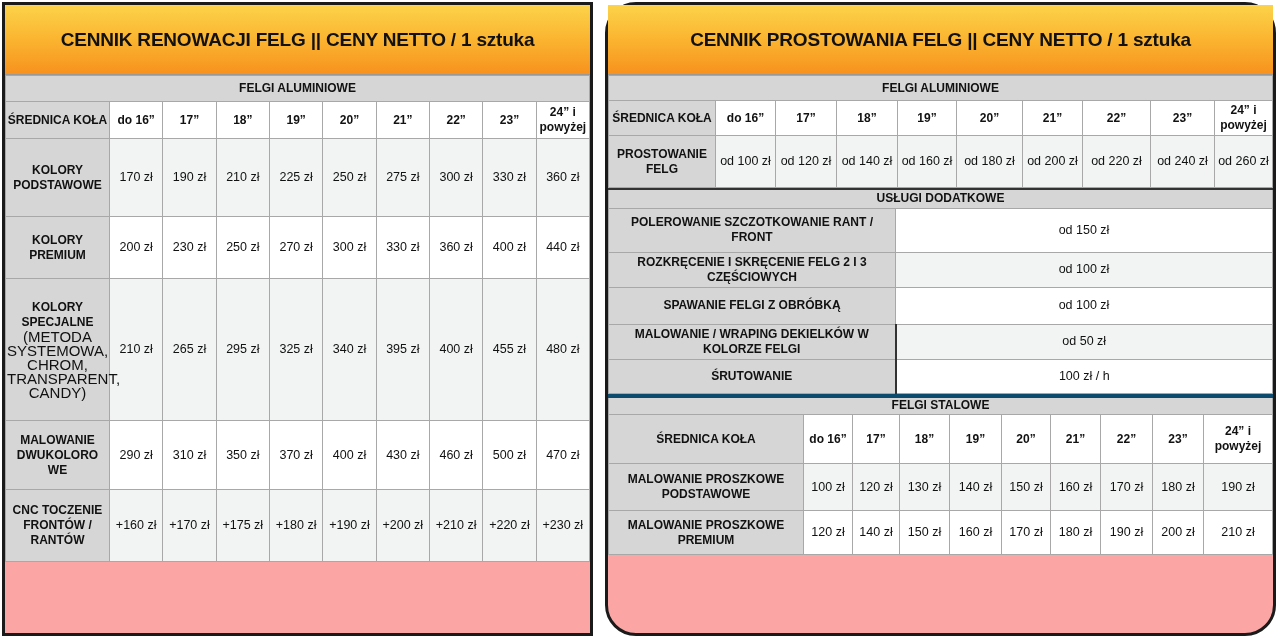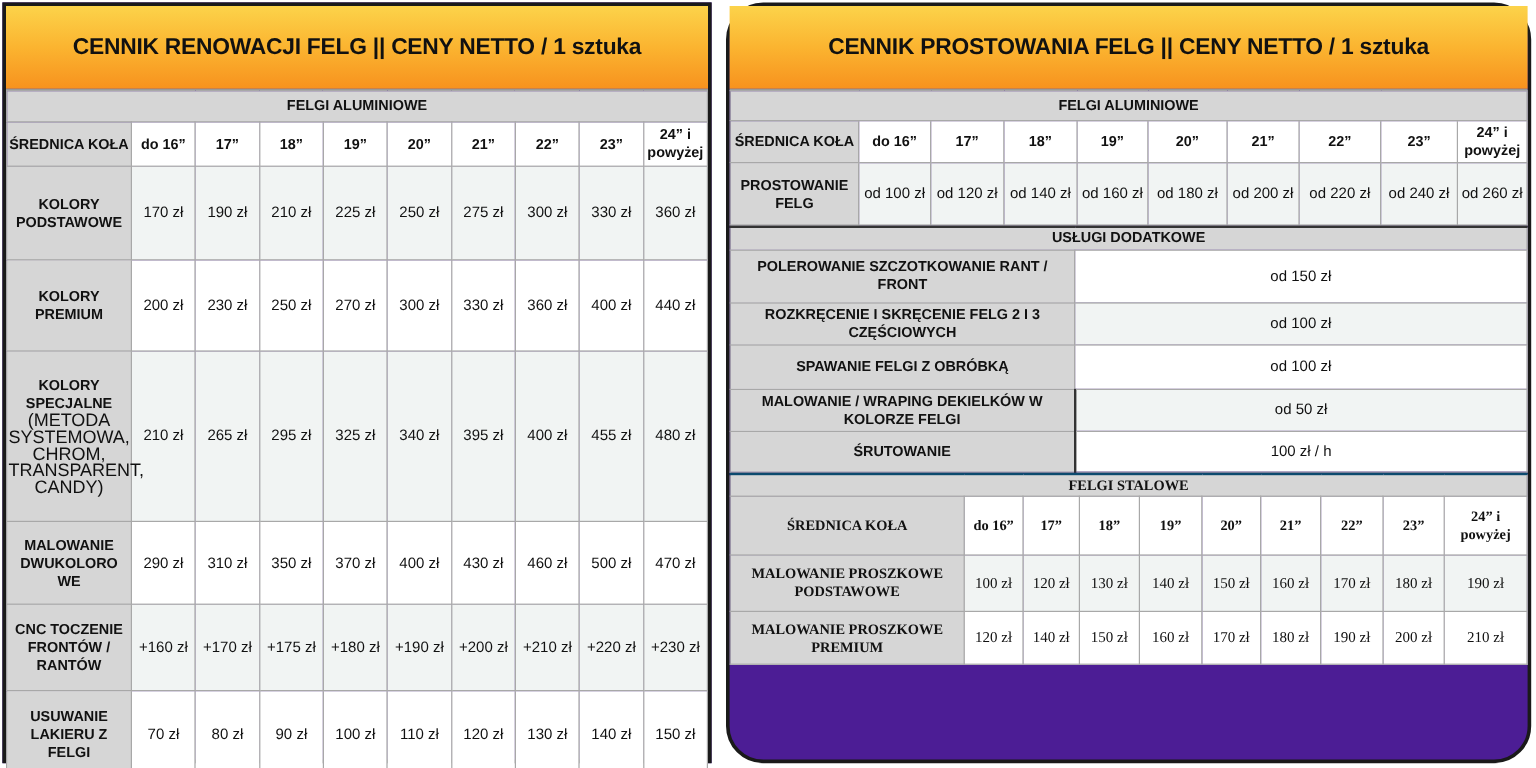--- a/index.html
+++ b/index.html
@@ -1,17 +1,17 @@
 <!DOCTYPE html>
 <html><head>
 <meta charset="utf-8">
 <style>
   * { box-sizing: border-box; margin: 0; padding: 0; }
   body { width: 1280px; height: 640px; background: #ffffff; font-family: "Liberation Sans", sans-serif; color: #111; position: relative; overflow: hidden; }
-  .panel { position: absolute; top: 2px; border: 3px solid #1a1a1a; background: #4c1d95; }
+  .panel { position: absolute; top: 2px; border: 3px solid #1a1a1a; background: #fca5a5; }
   #left { left: 2px; width: 591px; height: 634px; }
   #right { left: 605px; width: 671px; height: 634px; border-radius: 31px; }
   .title { height: 70px; background: linear-gradient(to bottom, #fcd34a 0%, #fbb430 50%, #f7921e 100%); display: flex; align-items: center; justify-content: center; font-weight: bold; font-size: 19px; letter-spacing: -0.2px; border-bottom: 1px solid #999; }
   table { border-collapse: collapse; width: 100%; table-layout: fixed; }
   td { border: 1px solid #a8a8a8; text-align: center; vertical-align: middle; font-size: 12.5px; line-height: 15px; padding: 0 1px; }
   .sec { background: #d6d6d6; font-weight: bold; font-size: 12px; text-align: center; }
   .lbl { background: #d6d6d6; font-weight: bold; font-size: 12px; line-height: 15px; }
   .hd { background: #fff; font-weight: bold; font-size: 12px; }
   .alt { background: #f1f4f3; }
   .wh { background: #ffffff; }
@@ -56,21 +56,21 @@
       <td>170 zł</td>
       <td>190 zł</td>
       <td>210 zł</td>
       <td>225 zł</td>
       <td>250 zł</td>
       <td>275 zł</td>
       <td>300 zł</td>
       <td>330 zł</td>
       <td>360 zł</td>
     </tr>
-    <tr style="height:76px" class="wh">
+    <tr style="height:62px" class="wh">
       <td class="lbl">KOLORY PREMIUM</td>
       <td>200 zł</td>
       <td>230 zł</td>
       <td>250 zł</td>
       <td>270 zł</td>
       <td>300 zł</td>
       <td>330 zł</td>
       <td>360 zł</td>
       <td>400 zł</td>
       <td>440 zł</td>
@@ -107,32 +107,20 @@
       <td>+160 zł</td>
       <td>+170 zł</td>
       <td>+175 zł</td>
       <td>+180 zł</td>
       <td>+190 zł</td>
       <td>+200 zł</td>
       <td>+210 zł</td>
       <td>+220 zł</td>
       <td>+230 zł</td>
     </tr>
-    <tr style="height:73px" class="wh">
-      <td class="lbl">USUWANIE LAKIERU Z FELGI</td>
-      <td>70 zł</td>
-      <td>80 zł</td>
-      <td>90 zł</td>
-      <td>100 zł</td>
-      <td>110 zł</td>
-      <td>120 zł</td>
-      <td>130 zł</td>
-      <td>140 zł</td>
-      <td>150 zł</td>
-    </tr>
   </tbody>
     </table>
 </div>
 
 <div class="panel" id="right">
   <div class="title">CENNIK PROSTOWANIA FELG  || CENY NETTO / 1 sztuka</div>
   <table>
     <colgroup>
         <col style="width:107px">
         <col style="width:60px">
@@ -199,21 +187,21 @@
     <tr style="height:35px" class="alt">
           <td class="lbl">MALOWANIE / WRAPING DEKIELKÓW W KOLORZE FELGI</td>
           <td style="border-left:2px solid #333;margin-left:44px;">od 50 zł</td>
         </tr>
     <tr style="height:34px" class="wh">
           <td class="lbl">ŚRUTOWANIE</td>
           <td style="border-left:2px solid #333;">100 zł / h</td>
         </tr>
   </tbody>
     </table>
-  <table style="border-top:2px solid #0c4a6e;font-family:Liberation Serif, serif;">
+  <table style="border-top:4px solid #0c4a6e;">
     <colgroup>
         <col style="width:195px">
         <col style="width:49px">
         <col style="width:47px">
         <col style="width:50px">
         <col style="width:52px">
         <col style="width:49px">
         <col style="width:50px">
         <col style="width:52px">
         <col style="width:51px">

